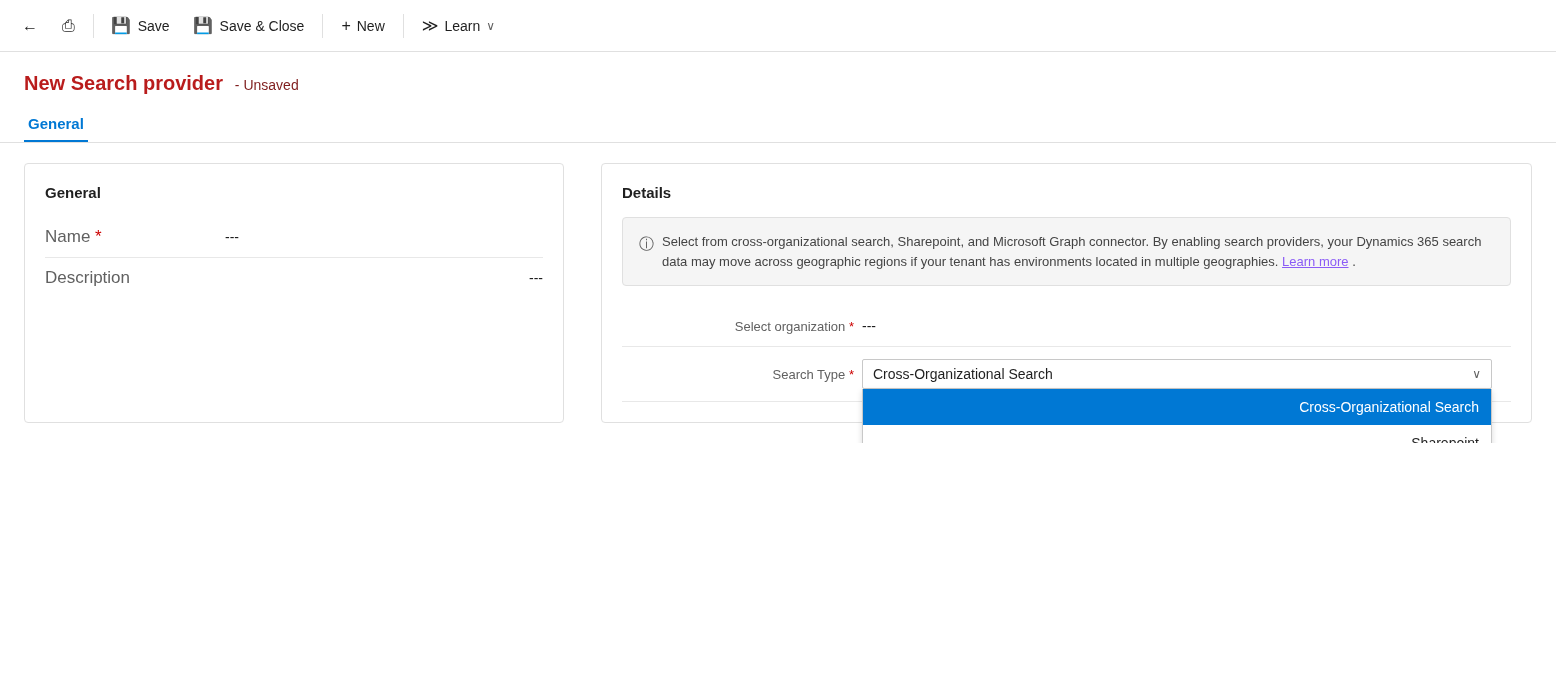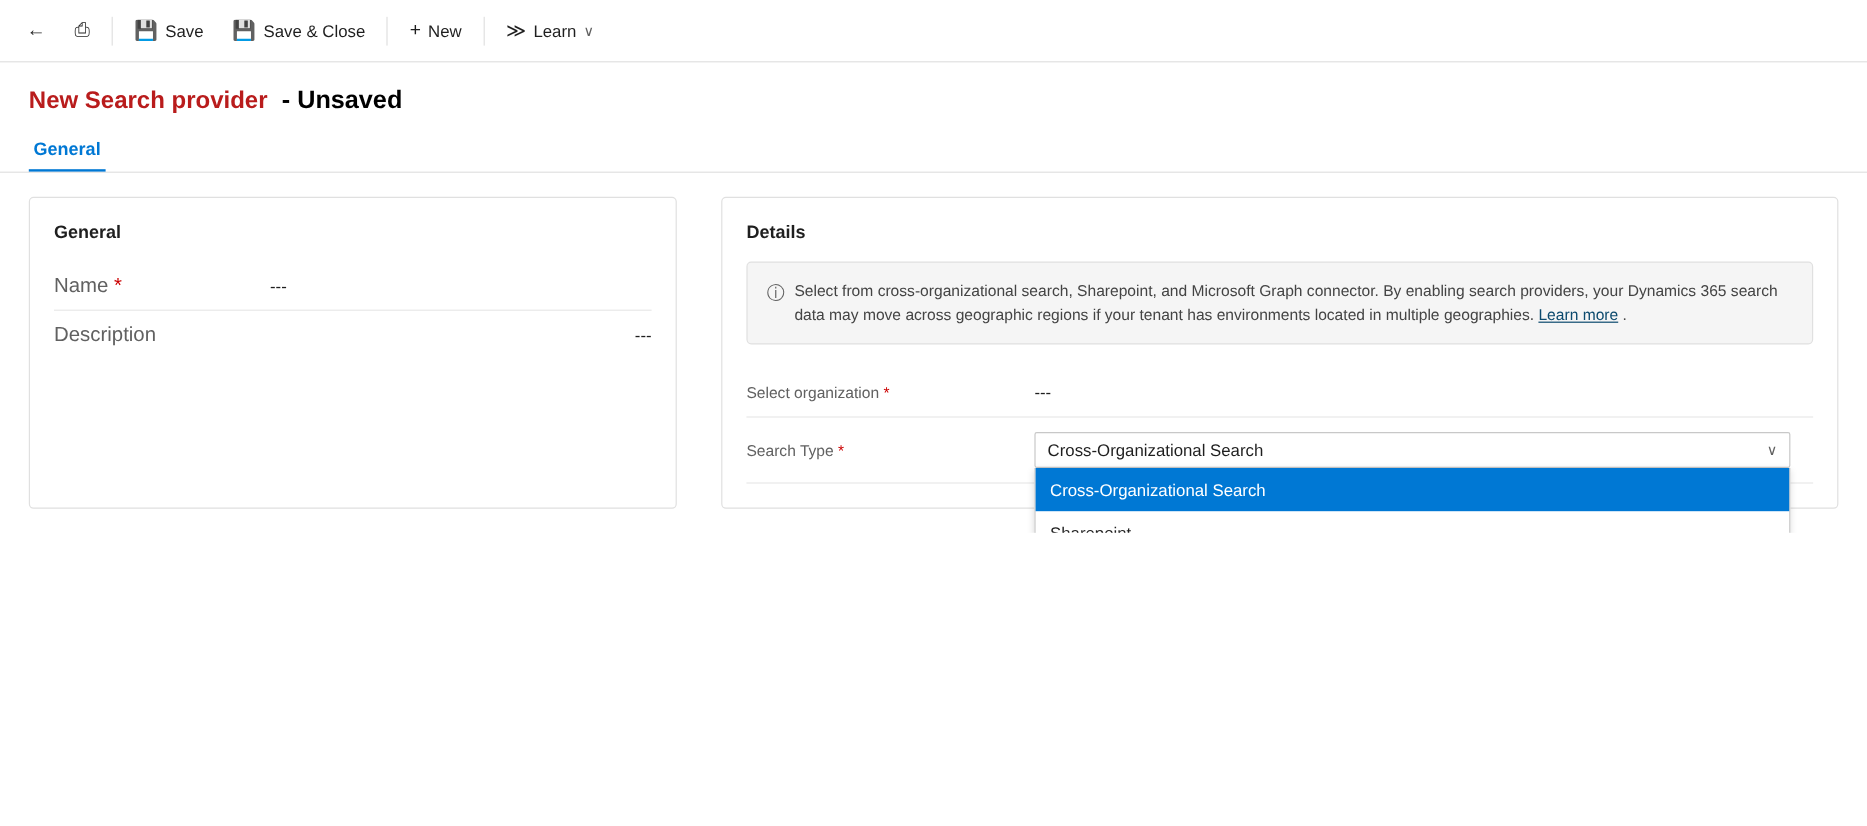--- a/index.html
+++ b/index.html
@@ -44,23 +44,23 @@
     
     .page-header {
       padding: 20px 24px 12px;
     }
     .page-title {
       font-size: 20px;
       font-weight: 700;
       color: #b91c1c;
     }
     .page-subtitle {
-      font-size: 21px;
-      font-weight: 700;
-      color: #000000;
+      font-size: 14px;
+      font-weight: 400;
+      color: #7f1d1d;
       margin-left: 8px;
     }
 
     
     .tabs {
       padding: 0 24px;
       border-bottom: 1px solid #e0e0e0;
     }
     .tab {
       display: inline-block;
@@ -153,32 +153,33 @@
       color: #444;
       line-height: 1.5;
     }
     .info-icon {
       flex-shrink: 0;
       font-size: 15px;
       color: #616161;
       margin-top: 1px;
     }
     .learn-more {
-      color: #0c4a6e;
+      color: #8b5cf6;
       text-decoration: underline;
       cursor: pointer;
     }
 
     
     .details-field {
       display: flex;
       align-items: center;
       padding: 12px 0;
       border-bottom: 1px solid #e8e8e8;
       position: relative;
+      text-align: right;
     }
     .details-label {
       width: 240px;
       font-size: 13px;
       color: #616161;
       flex-shrink: 0;
     }
     .details-value {
       font-size: 14px;
       color: #1f1f1f;

